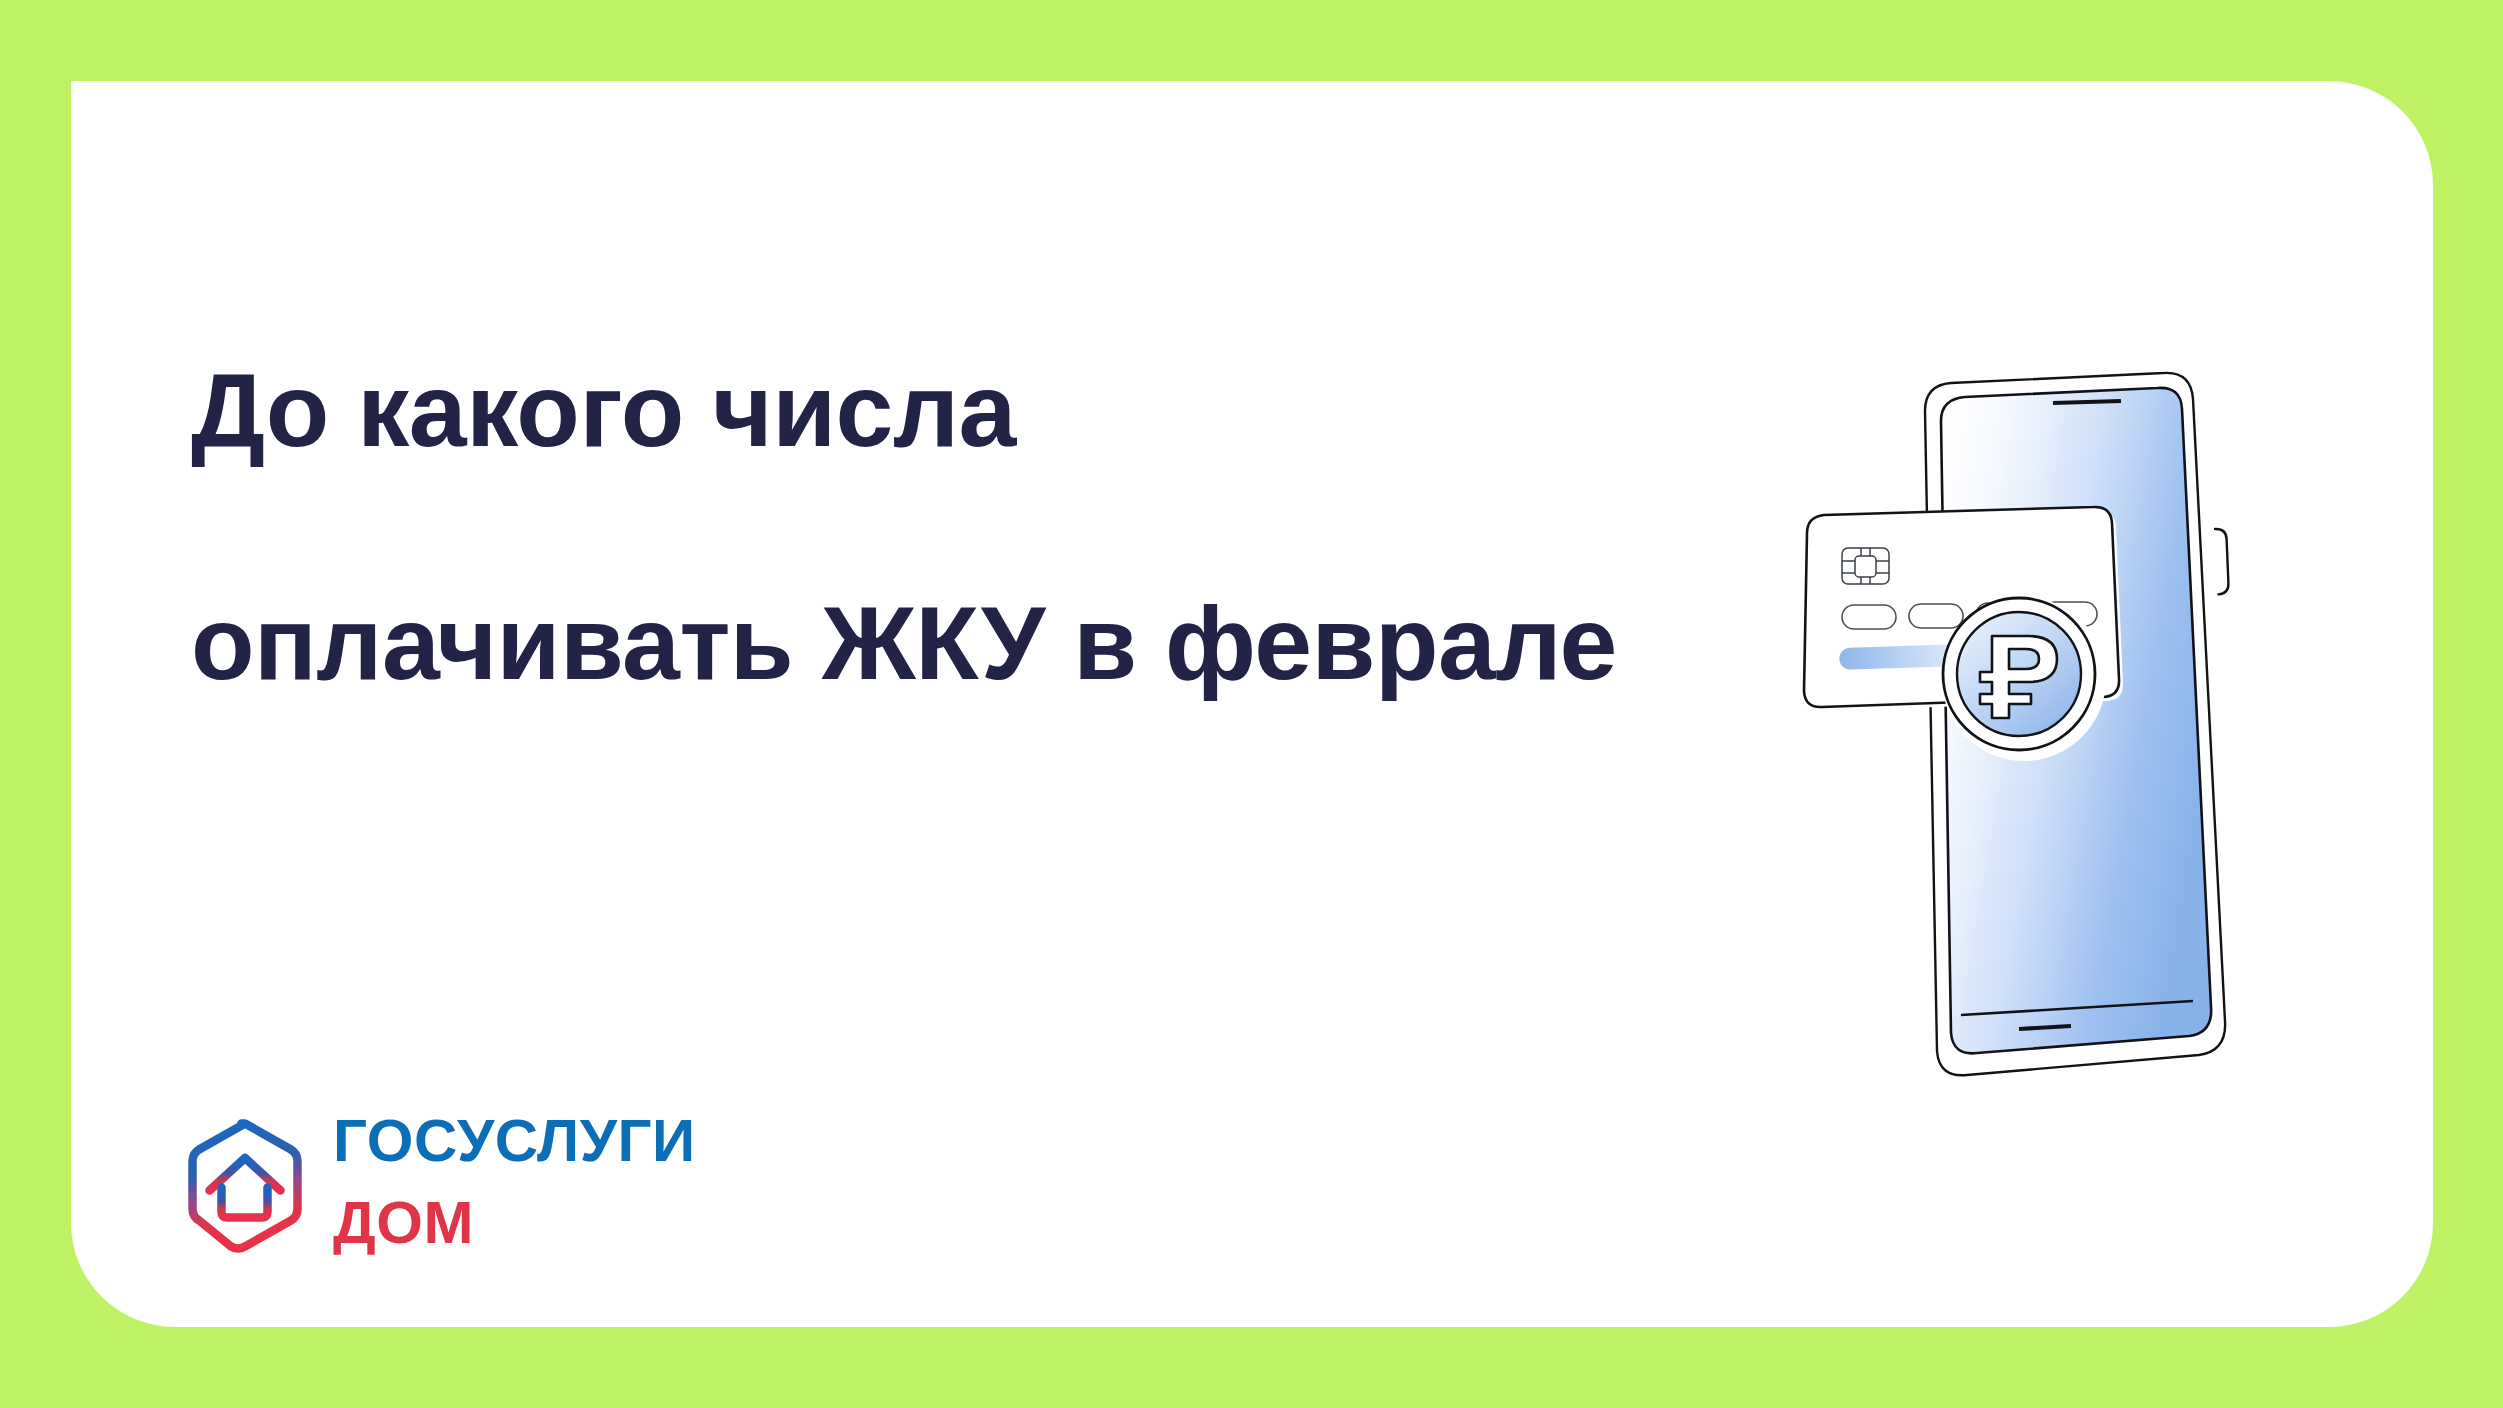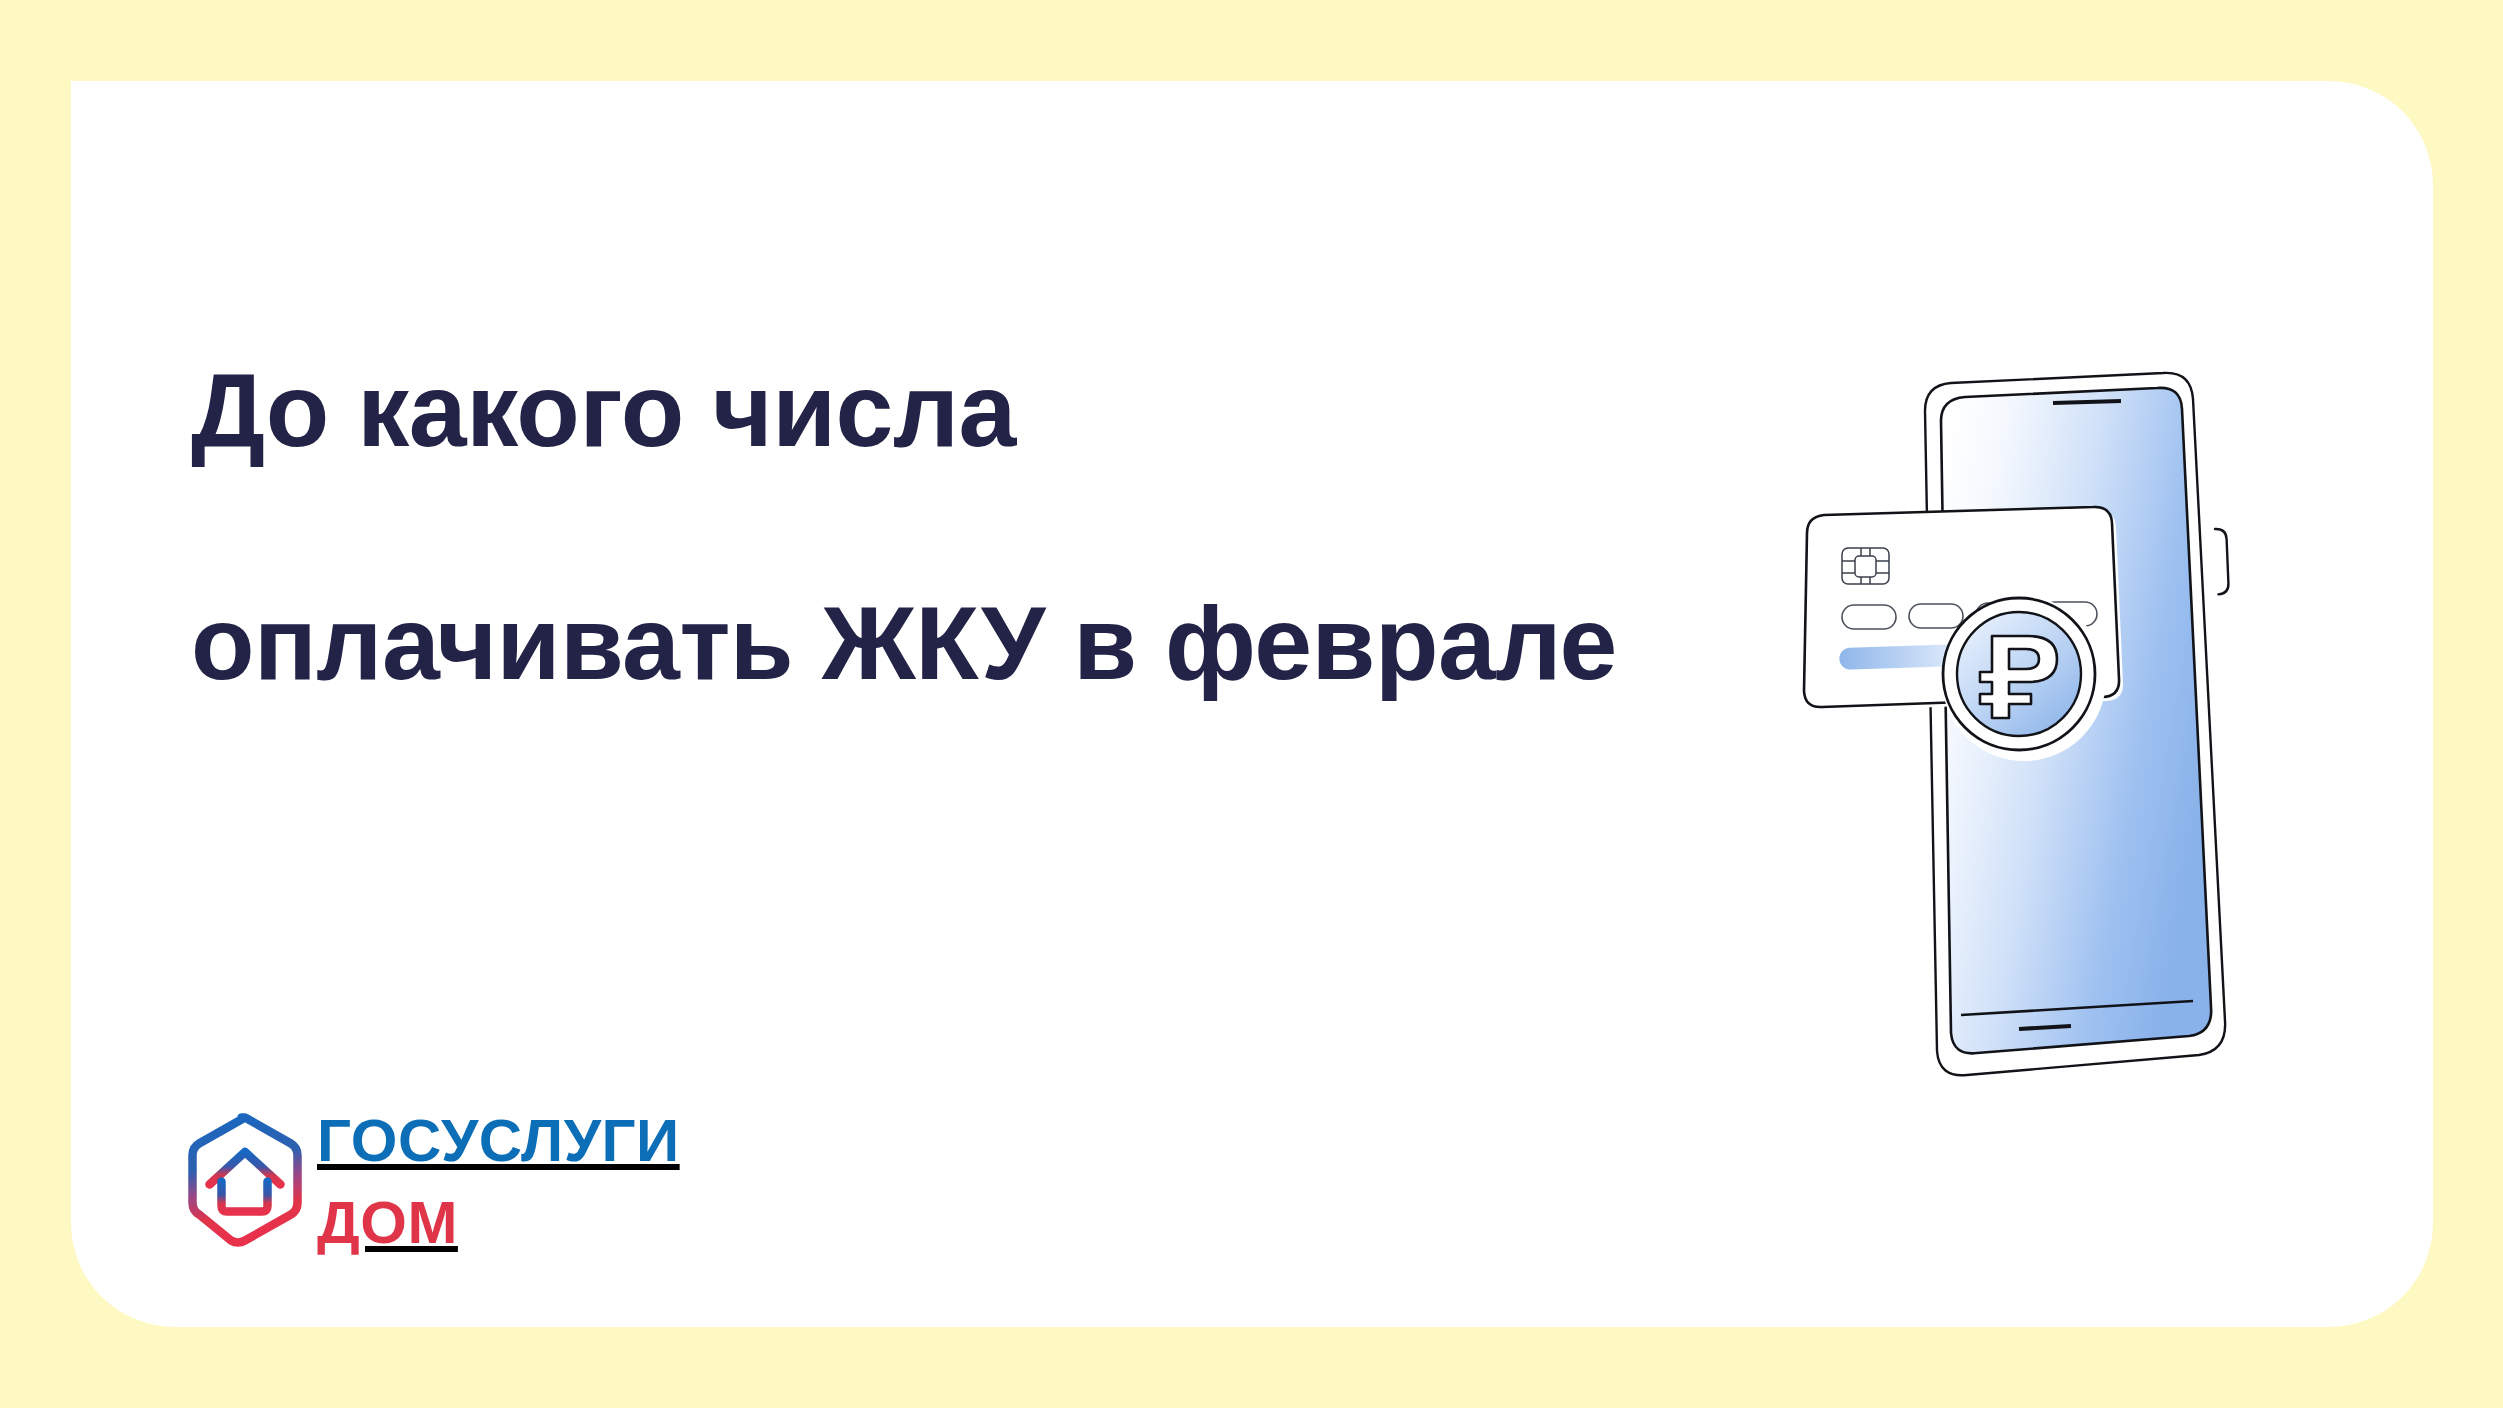--- a/index.html
+++ b/index.html
@@ -12,21 +12,21 @@
     width: 2503px;
     height: 1408px;
     overflow: hidden;
     font-family: "Liberation Sans", sans-serif;
   }
 
   #poster {
     position: relative;
     width: 2503px;
     height: 1408px;
-    background: #fef9c3;
+    background: #bef264;
   }
 
   
   #card {
     position: absolute;
     left: 71px;
     top: 81px;
     width: 2362px;
     height: 1246px;
     background: #ffffff;
@@ -49,23 +49,22 @@
     white-space: pre-line;
   }
   #headline .ln { display: block; }
 
   
   #logo {
     position: absolute;
     left: 112px;
     top: 1030px;
     display: flex;
-    align-items: flex-start;
-    gap: 10px;
-    text-decoration: underline;
+    align-items: flex-end;
+    gap: 26px;
   }
   #logo-mark { width: 124px; height: 136px; display: block; flex: none; }
   #logo-words {
     display: flex;
     flex-direction: column;
     justify-content: center;
     line-height: 1.0;
   }
   #logo-words .w1 {
     font-family: "Liberation Sans", sans-serif;

